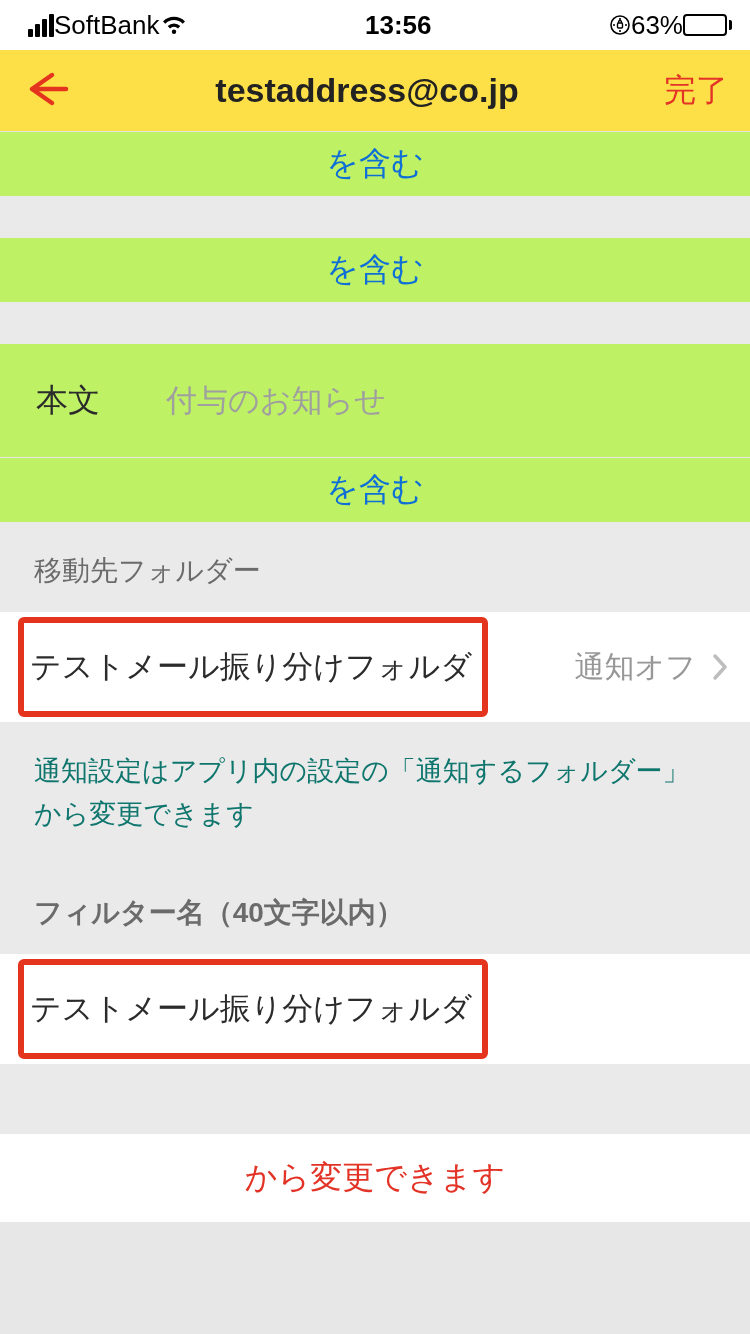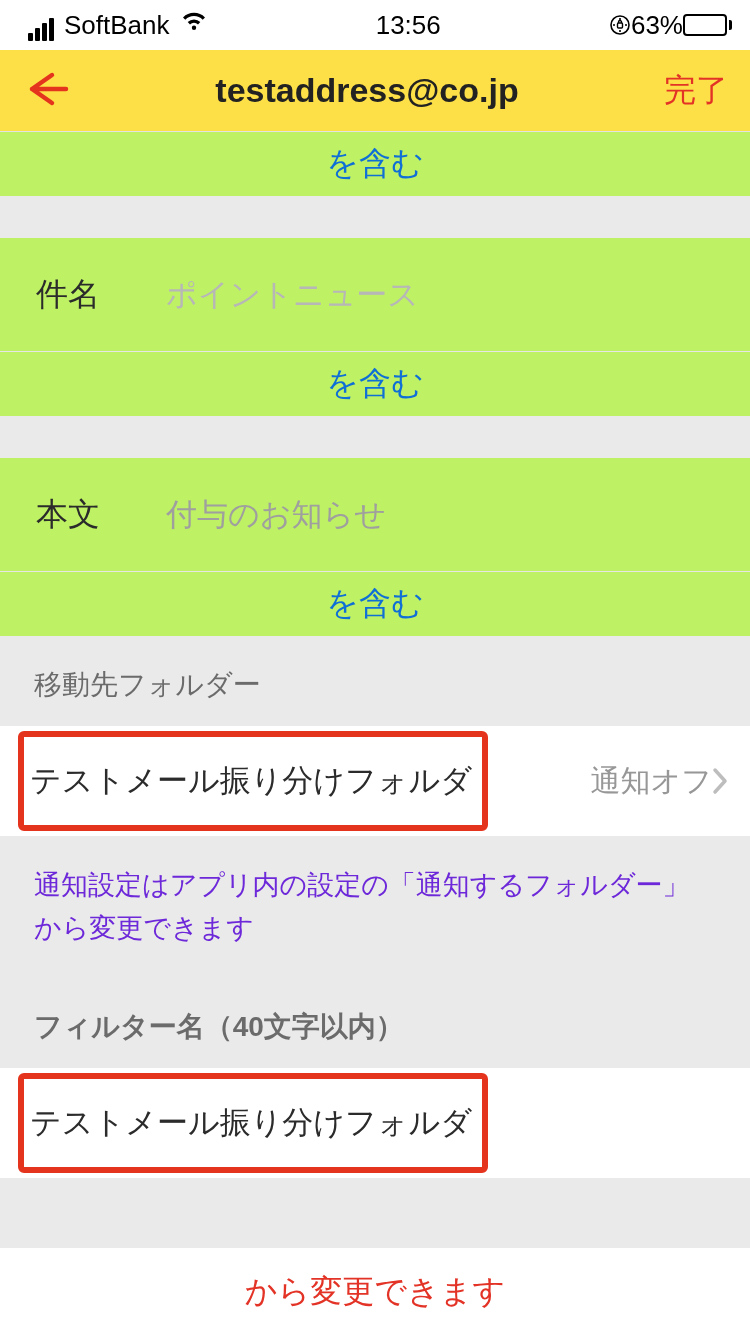--- a/index.html
+++ b/index.html
@@ -1,18 +1,18 @@
 <!DOCTYPE html>
 <html><head>
 <meta charset="utf-8">
 <style>
   * { box-sizing: border-box; margin: 0; padding: 0; }
   html, body { width: 750px; height: 1334px; font-family: -apple-system, "Helvetica Neue", Arial, sans-serif; background: #e7e7e8; color: #2b2b2b; }
   .status-bar { height: 50px; background: #ffffff; display: flex; align-items: center; justify-content: space-between; padding: 0 18px 0 28px; font-size: 26px; font-weight: 500; color: #000; }
-  .status-left { display: flex; gap: 10px; }
+  .status-left { display: flex; align-items: center; }
   .status-right { display: flex; align-items: center; }
   .signal-bars { display: inline-flex; align-items: flex-end; gap: 2px; }
   .signal-bars span { width: 5px; background: #000; border-radius: 1px; display: inline-block; }
   .signal-bars span:nth-child(1){height:8px;} .signal-bars span:nth-child(2){height:13px;} .signal-bars span:nth-child(3){height:18px;} .signal-bars span:nth-child(4){height:23px;}
   .wifi-icon svg { display:block; }
   .lock-icon svg { display:block; }
   .battery { display:inline-flex; align-items:center; }
   .battery-body { width: 44px; height: 22px; border: 2px solid #000; border-radius: 4px; position: relative; padding: 2px; }
   .battery-fill { height: 100%; width: 63%; background: #000; border-radius: 1px; }
   .battery-cap { width: 3px; height: 10px; background: #000; border-radius: 0 2px 2px 0; margin-left: 2px; }
@@ -32,24 +32,24 @@
   .field-input::placeholder { color: #b7b7b8; }
   .field-row.body .field-input::placeholder { color: #9f9f9f; }
 
   .section-header { background: #eaeaea; padding: 30px 34px 22px; font-size: 28px; color: #6b6b6b; }
 
   .folder-row { background:#fff; display:flex; align-items:center; height:110px; padding:0 22px 0 30px; }
   .folder-name { font-size: 31px; color: #2b2b2b; }
   .red-box { position:absolute; border: 6px solid #e5341d; border-radius: 6px; pointer-events:none; }
   .red-box.folder { left: 18px; top: 5px; width: 470px; height: 100px; }
   .folder-row .spacer { flex:1; }
-  .folder-status { color:#979797; font-size:30px; }
+  .folder-status { color:#979797; font-size:30px; margin-right: 16px; }
   .chevron svg { display:block; }
 
-  .notice-text { background:#eaeaea; padding: 28px 34px 40px; font-size: 27px; color:#6d28d9; line-height: 1.6; }
+  .notice-text { background:#eaeaea; padding: 28px 34px 40px; font-size: 27px; color:#0f766e; line-height: 1.6; }
 
   .filtername-row { background:#fff; height:110px; display:flex; align-items:center; padding:0 30px; position:relative; }
   .filtername-input { border:none; font-size:31px; color:#2b2b2b; outline:none; background:transparent; width:100%; }
   .red-box.filter { left:18px; top:5px; width:470px; height:100px; }
 
   .gap { height: 70px; background:#eaeaea; }
 
   .delete-row { background:#fff; height:88px; display:flex; align-items:center; justify-content:center; }
   .delete-btn { color:#e33326; font-size:32px; }
 </style>
@@ -64,21 +64,21 @@
         <span></span>
         <span></span>
       </span>
     <span>SoftBank</span>
     <span class="wifi-icon">
       <svg width="28" height="22" viewBox="0 0 28 22">
           <path d="M14 20a2.2 2.2 0 1 0 0-4.4 2.2 2.2 0 0 0 0 4.4zm-6.3-7.9a9 9 0 0 1 12.6 0l-2.3 2.3a5.7 5.7 0 0 0-8 0l-2.3-2.3zM3 7.4a15.5 15.5 0 0 1 22 0l-2.3 2.3a12.2 12.2 0 0 0-17.4 0L3 7.4z" fill="#000"></path>
         </svg>
     </span>
   </div>
-  <div style="font-weight:400;">13:56</div>
+  <div style="font-weight:700;">13:56</div>
   <div class="status-right">
     <span class="lock-icon">
       <svg width="22" height="22" viewBox="0 0 22 22">
           <circle cx="11" cy="11" r="9" fill="none" stroke="#000" stroke-width="1.6"></circle>
           <path d="M11 6v-2m0 14v-2m5-5h2m-14 0h2" stroke="#000" stroke-width="1.6" fill="none"></path>
           <rect x="8.5" y="9" width="5" height="5" rx="1" fill="none" stroke="#000" stroke-width="1.4"></rect>
           <path d="M9.5 9v-1a1.5 1.5 0 0 1 3 0v1" fill="none" stroke="#000" stroke-width="1.4"></path>
         </svg>
     </span>
     <span>63%</span>
@@ -101,24 +101,20 @@
   <div class="nav-done">完了</div>
 </div>
 
 <div class="section-white contains-row">
   <span class="contains-link">を含む</span>
 </div>
 
 <div class="separator"></div>
 
 <div class="section-white">
-  <div class="field-row">
-    <span class="field-label">件名</span>
-    <input class="field-input" placeholder="ポイントニュース" style="">
-  </div>
   <div class="contains-row">
     <span class="contains-link">を含む</span>
   </div>
 </div>
 
 <div class="separator"></div>
 
 <div class="section-white">
   <div class="field-row body">
     <span class="field-label">本文</span>

